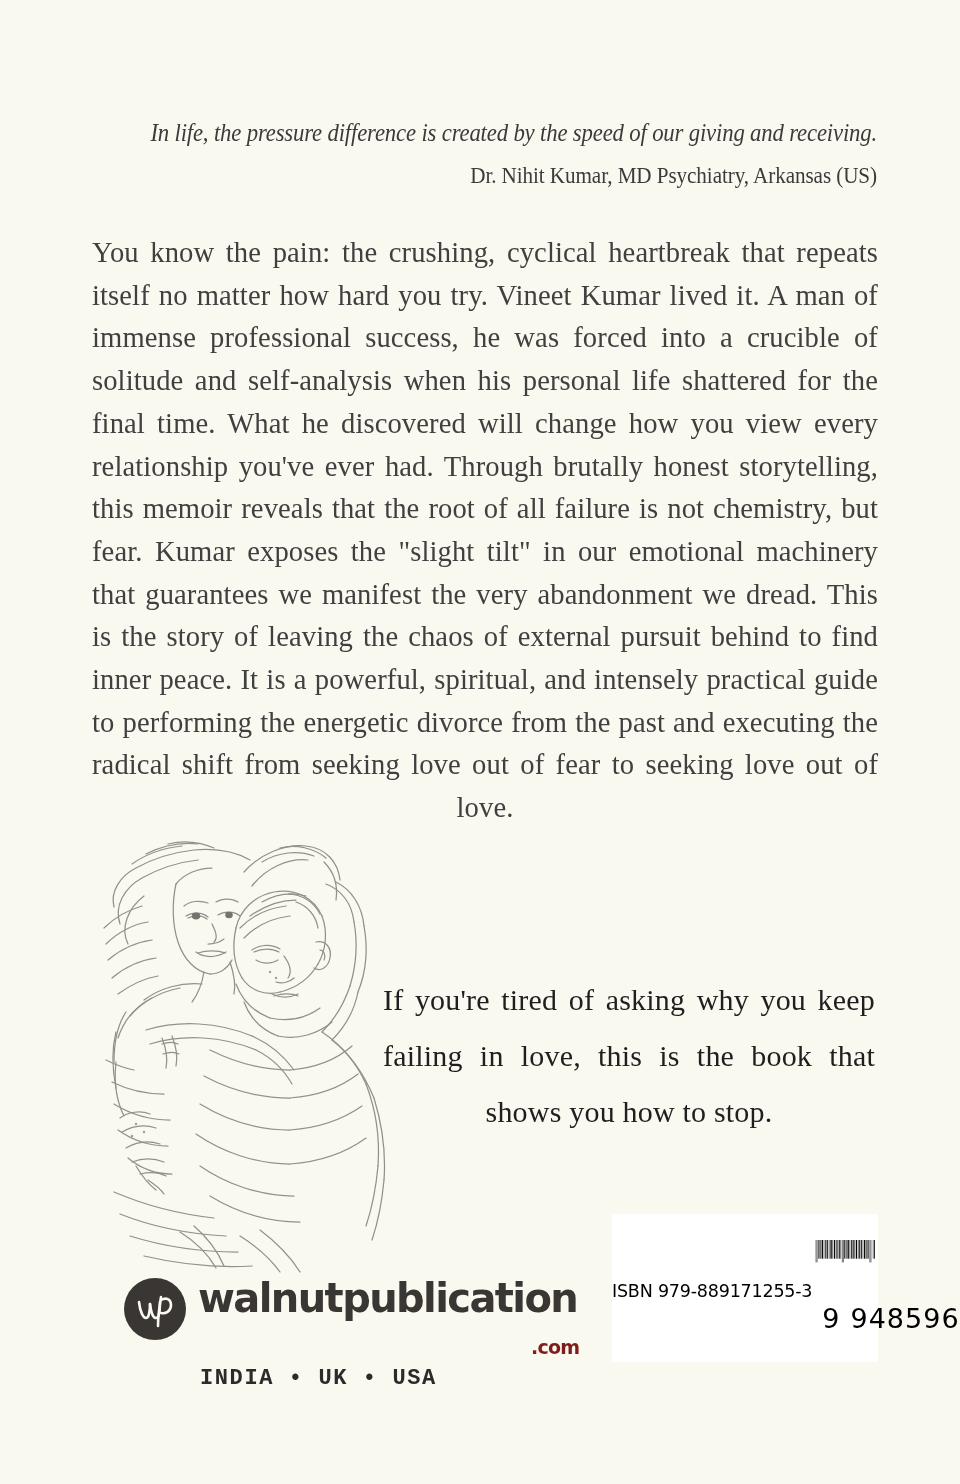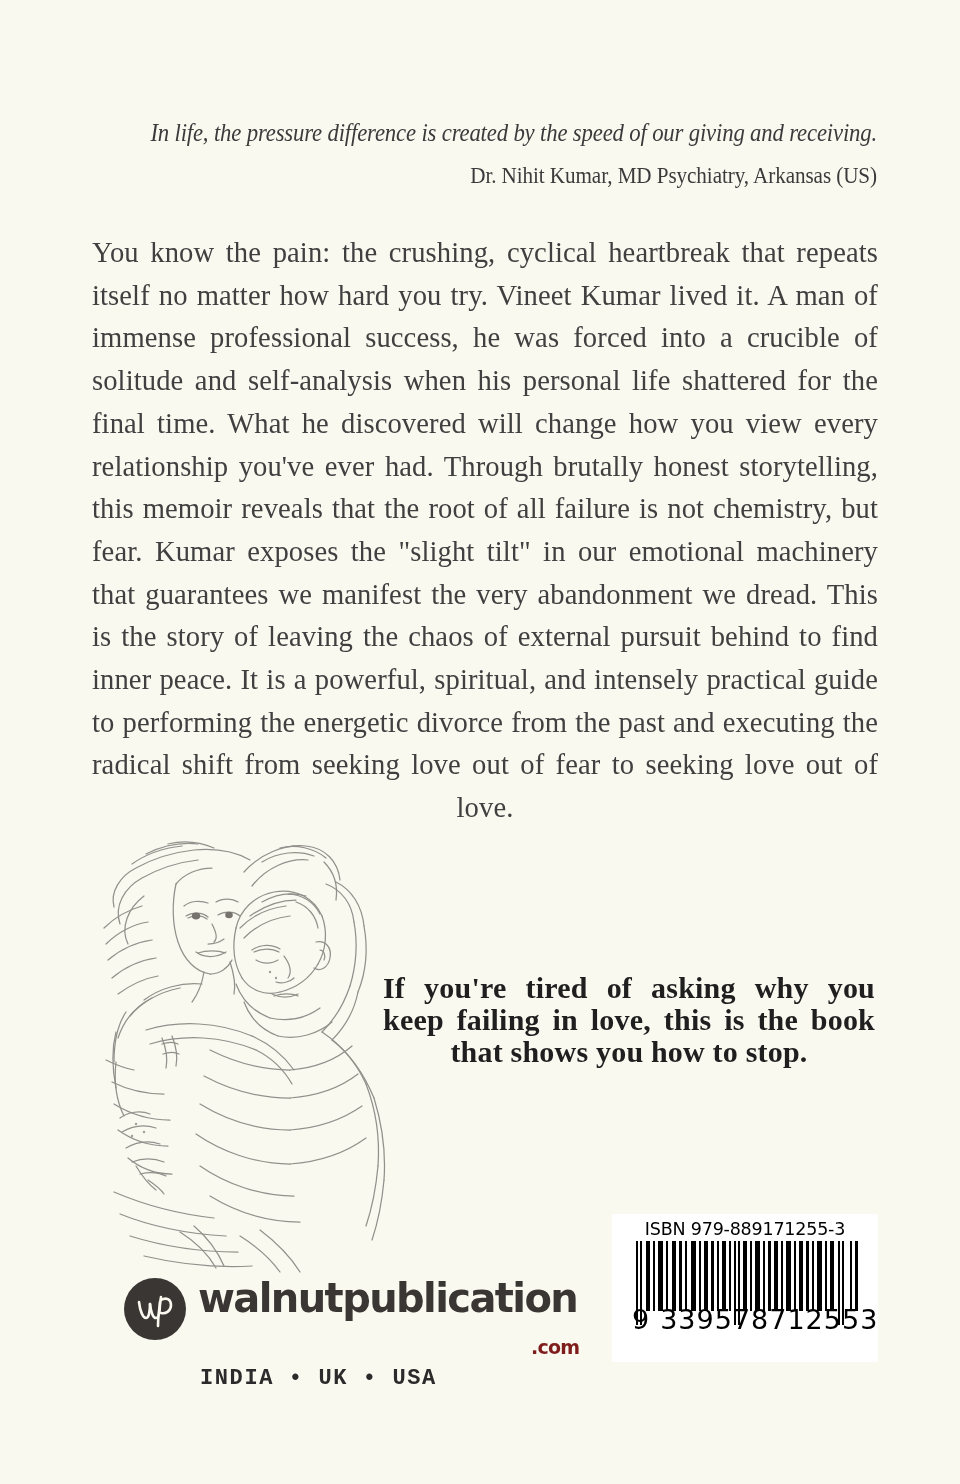--- a/index.html
+++ b/index.html
@@ -77,22 +77,22 @@
 
   
   .tagline {
     position: absolute;
     left: 383px;
     top: 972px;
     width: 492px;
     text-align: justify;
     text-align-last: center;
     font-size: 30px;
-    line-height: 32px;
-    font-weight: bold;
+    line-height: 56px;
+    font-weight: normal;
     color: #1f1f1f;
     letter-spacing: 0.2px;
   }
 
   
   .publisher {
     position: absolute;
     left: 124px;
     top: 1278px;
     width: 400px;
@@ -142,21 +142,21 @@
 
   
   .barcode-panel {
     position: absolute;
     left: 612px;
     top: 1214px;
     width: 266px;
     height: 148px;
     background: #ffffff;
     display: flex;
-    flex-direction: column;
+    flex-direction: row;
     align-items: center;
   }
   .barcode-isbn {
     font-family: "DejaVu Sans", "Liberation Sans", sans-serif;
     font-size: 17.5px;
     color: #000000;
     margin-top: 5px;
     letter-spacing: -0.2px;
     white-space: nowrap;
   }
@@ -402,19 +402,19 @@
           <rect x="203" y="0" width="2" height="70"></rect>
           <rect x="208" y="0" width="4" height="70"></rect>
           <rect x="216" y="0" width="2" height="84"></rect>
           <rect x="220" y="0" width="2" height="84"></rect>
           <rect x="228" y="0" width="2" height="70"></rect>
           <rect x="233" y="0" width="3" height="70"></rect>
         </g>
       </svg>
       <div class="barcode-digits">
         <span class="bd-left">9</span>
-        <span class="bd-mid">339578</span>
+        <span class="bd-mid">948596</span>
         <span class="bd-right">712553</span>
       </div>
     </div>
   </div>
 
 </div>
 
 </body></html>

